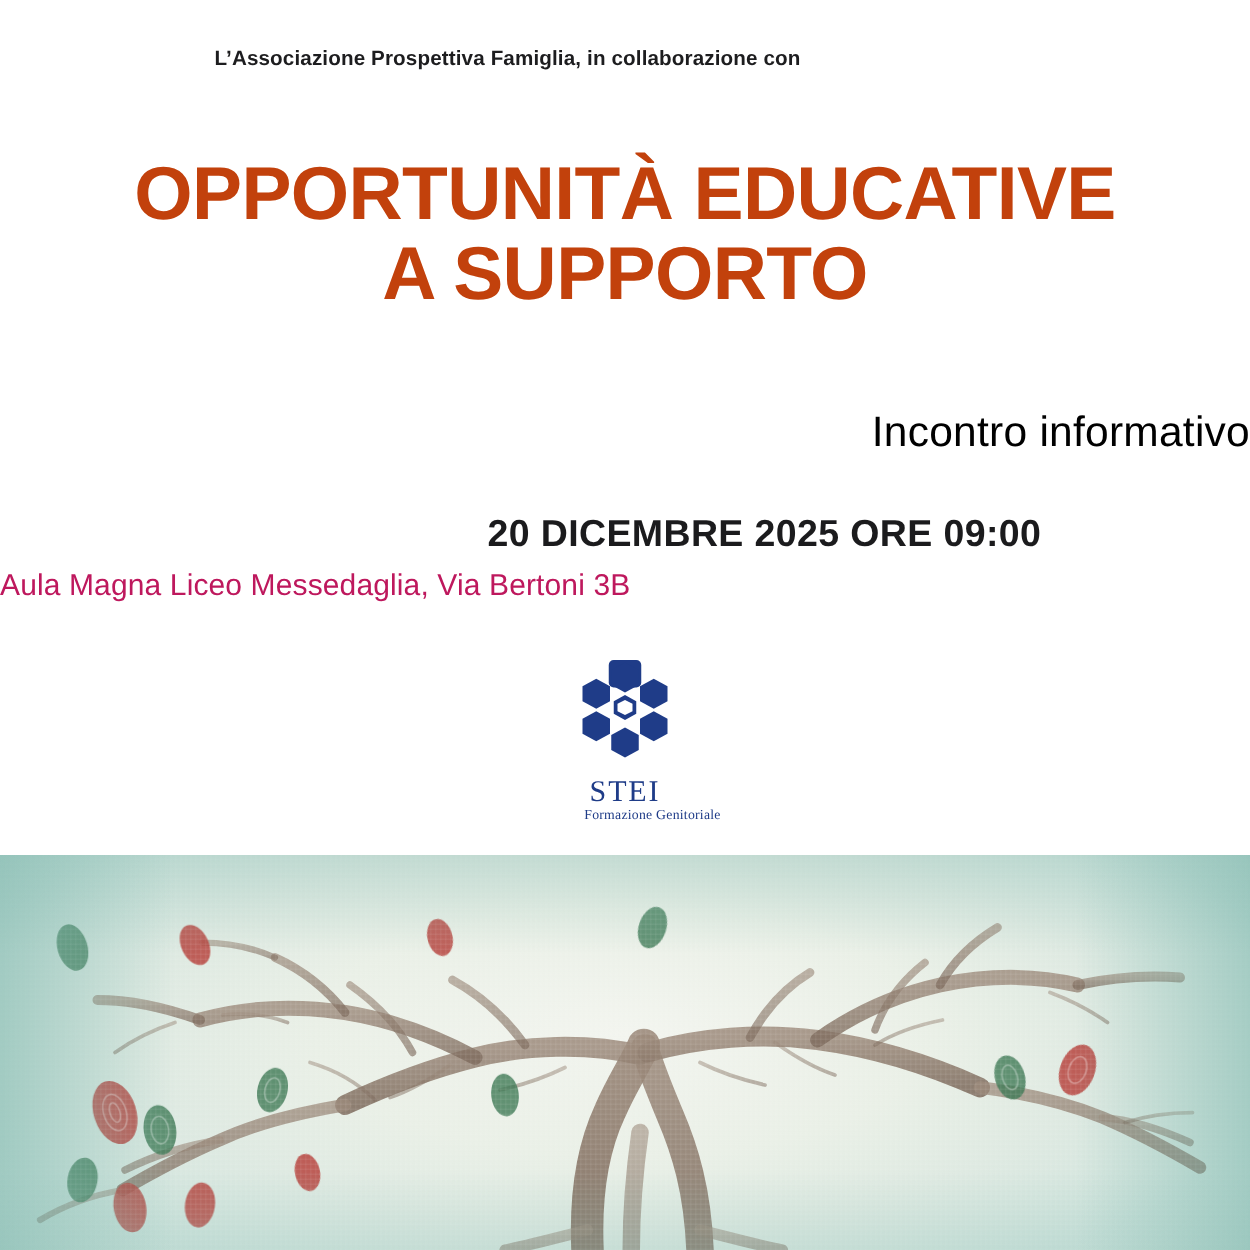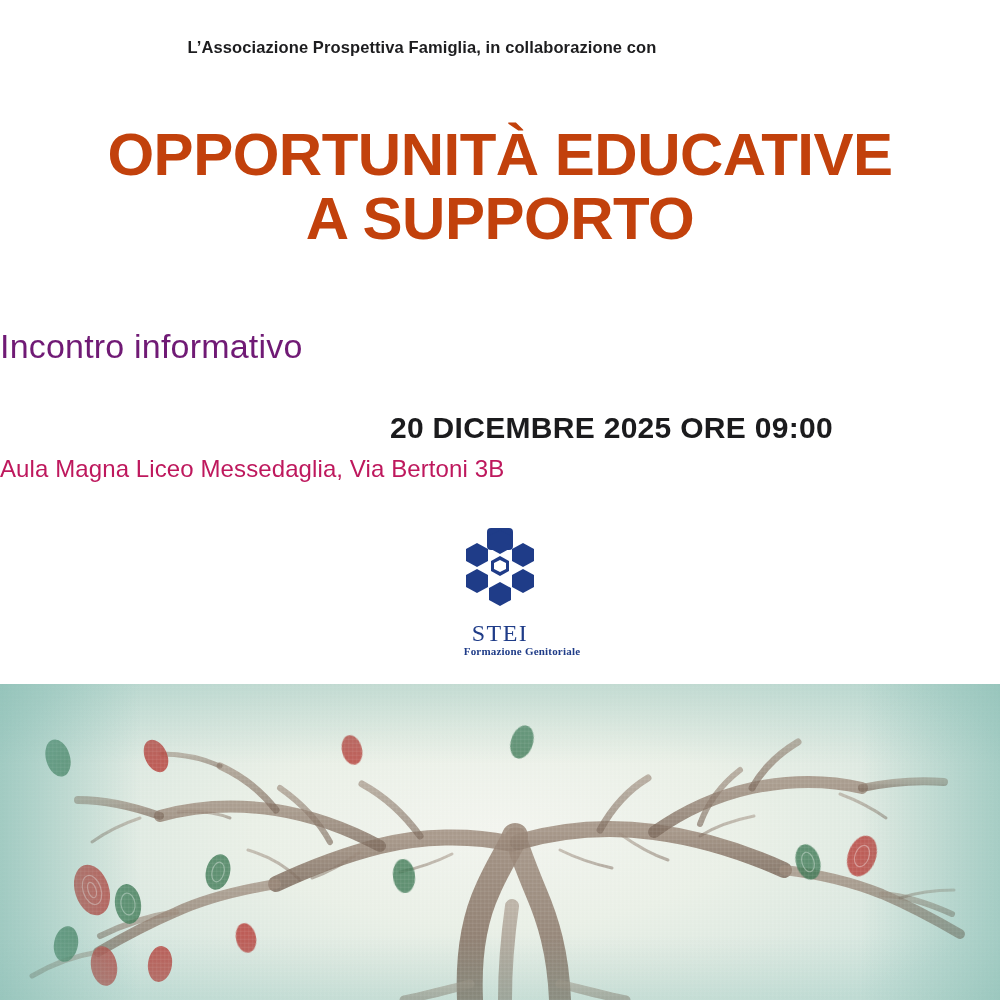--- a/index.html
+++ b/index.html
@@ -17,21 +17,21 @@
     width: 1000px;
     height: 1000px;
     background: #ffffff;
     overflow: hidden;
   }
 
   
   .intro {
     position: absolute;
     top: 36px;
-    left: 16px;
+    left: 0;
     width: 812px;
     text-align: center;
     color: #1d1d1f;
     font-size: 16.5px;
     font-weight: 700;
     line-height: 1.42;
     letter-spacing: 0.1px;
   }
   .intro .line2 { display: block; }
 
@@ -56,22 +56,22 @@
   .title-line.l1 { font-size: 60px; letter-spacing: -0.5px; }
   .title-line.l2 { font-size: 60px; margin-top: 6px; }
   .title-line.l3 { font-size: 60px; margin-top: 6px; }
 
   
   .subtitle {
     position: absolute;
     top: 327px;
     left: 0;
     width: 1000px;
-    text-align: left;
-    color: #701a75;
+    text-align: right;
+    color: #000000;
     font-size: 34px;
     font-weight: 400;
     letter-spacing: 0.2px;
   }
 
   
   .date-line {
     position: absolute;
     top: 411px;
     left: 0;
@@ -114,21 +114,21 @@
     font-family: "Liberation Serif", serif;
     font-size: 24px;
     font-weight: 400;
     letter-spacing: 1.5px;
   }
   .logo-tagline {
     margin-top: -2px;
     color: #1f3c88;
     font-family: "Liberation Serif", serif;
     font-size: 11px;
-    font-weight: 700;
+    font-weight: 400;
     letter-spacing: 0.2px;
     margin-left: 44px;
   }
 
   
   .art {
     position: absolute;
     left: 0;
     top: 684px;
     width: 1000px;

